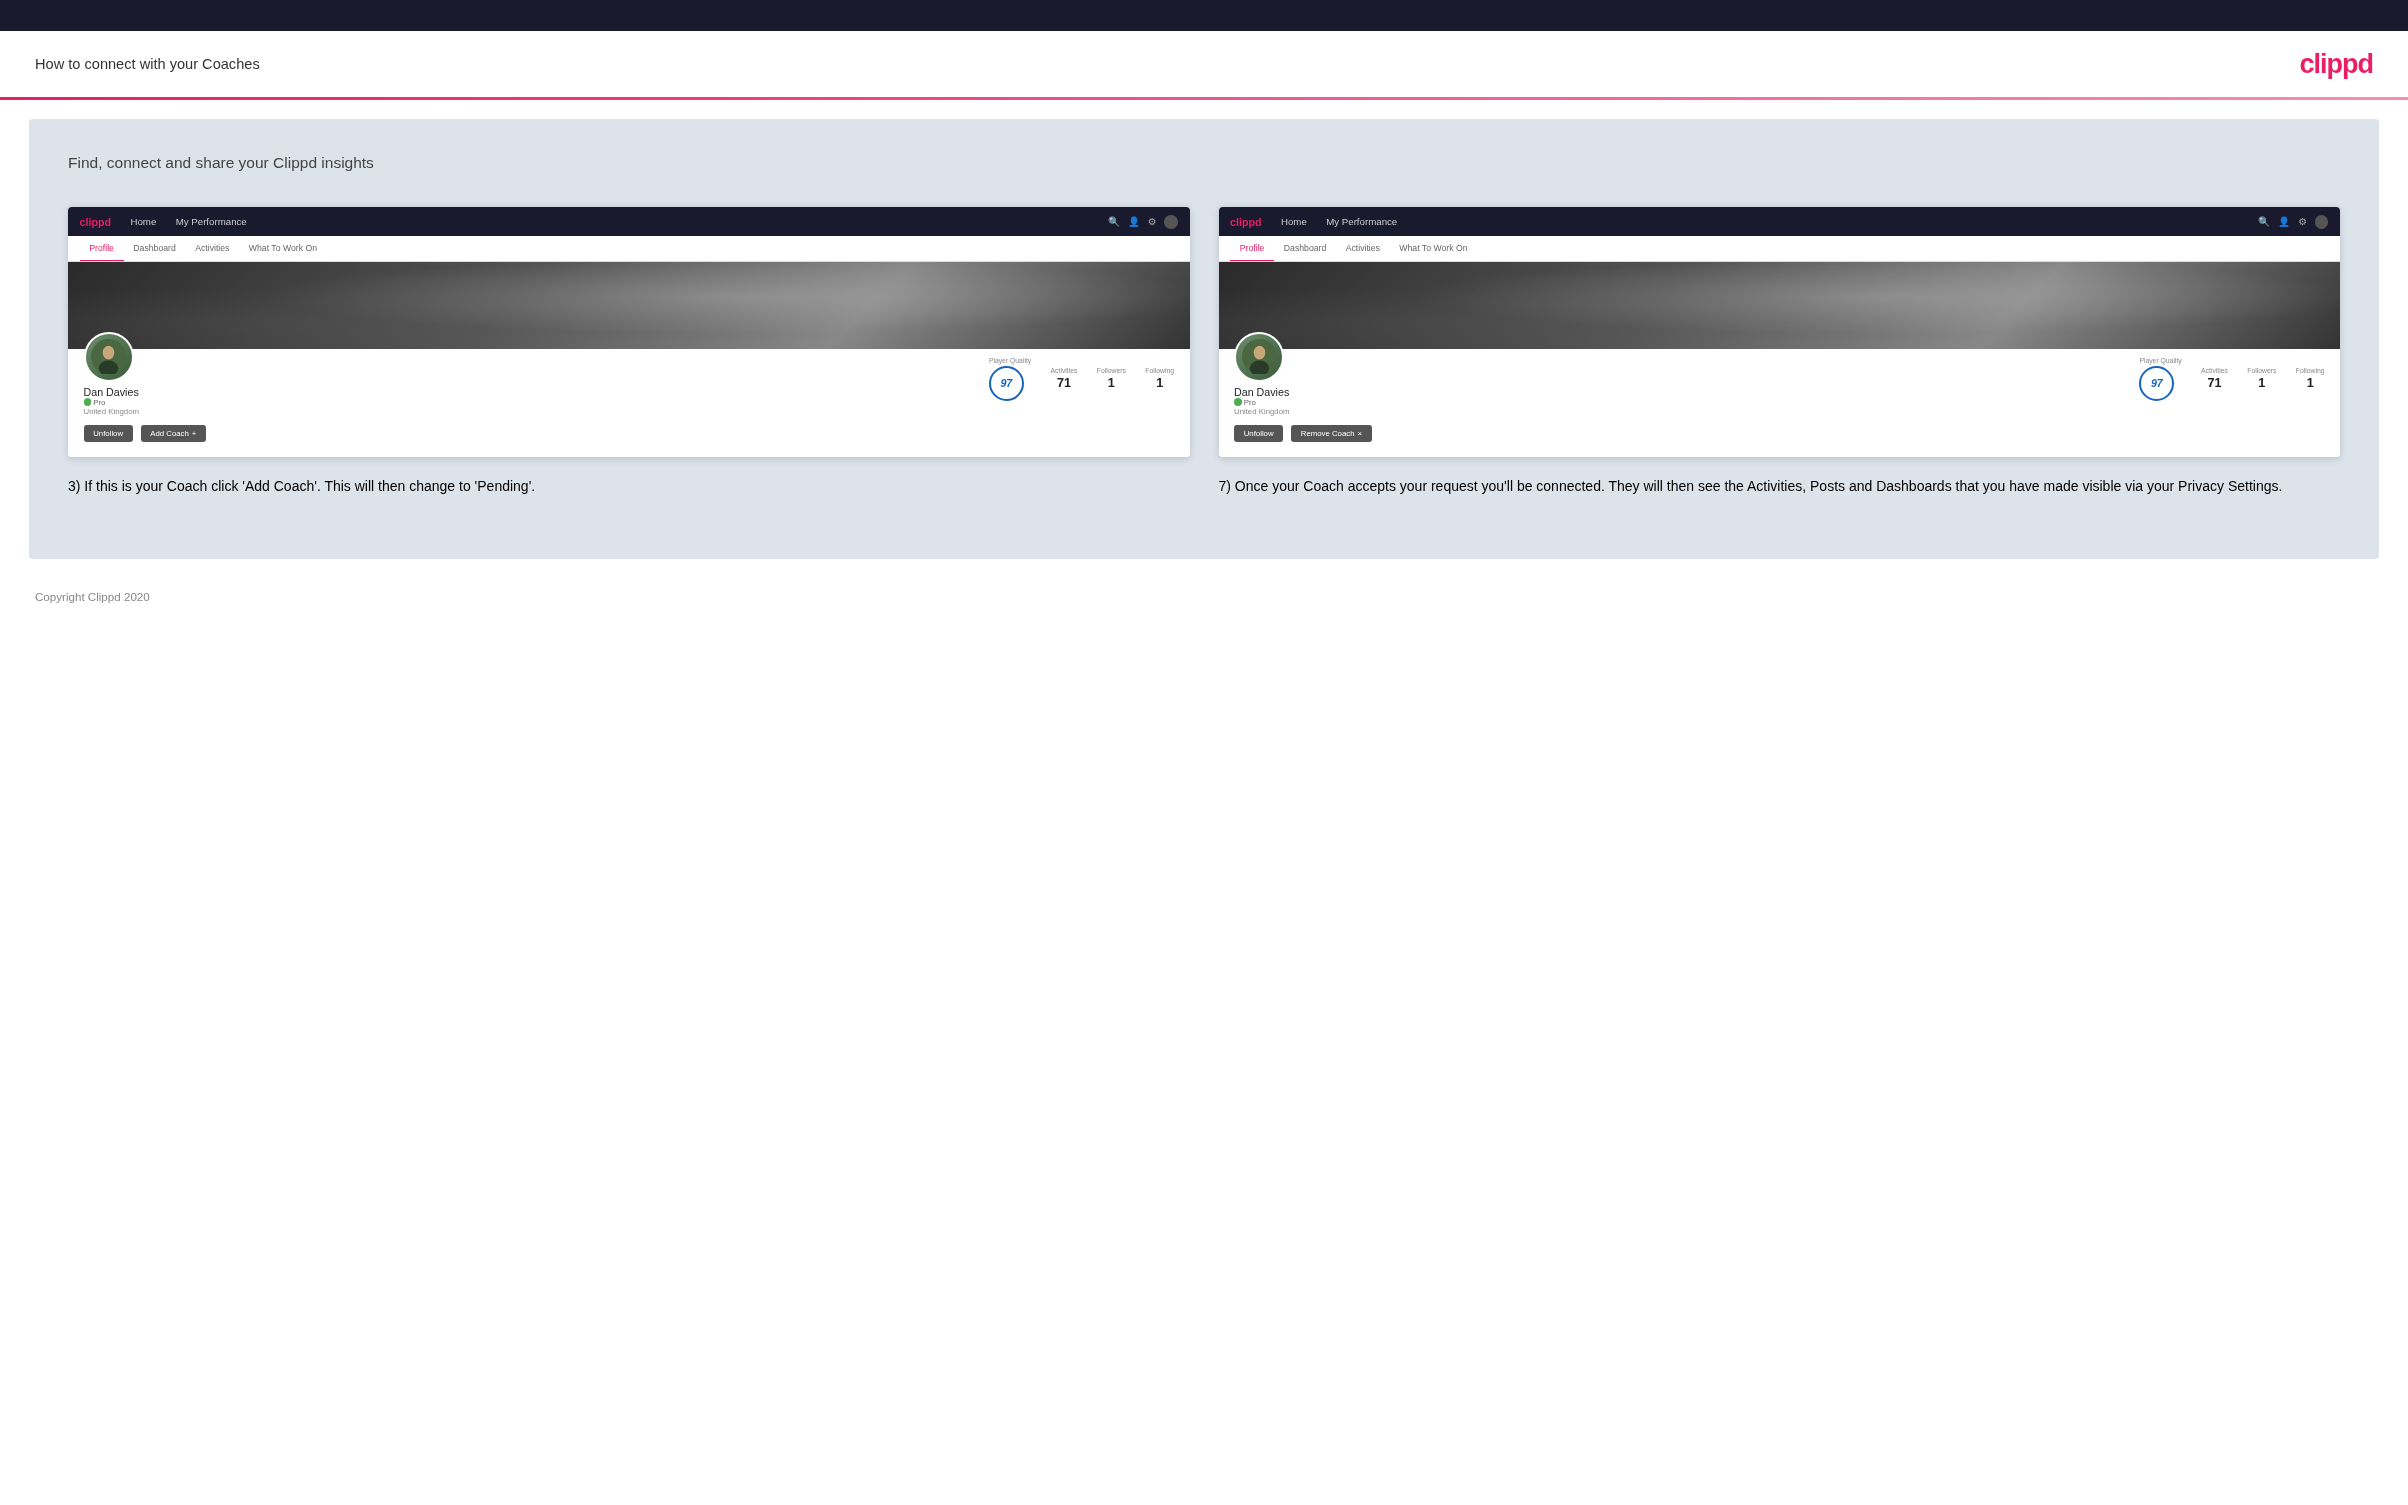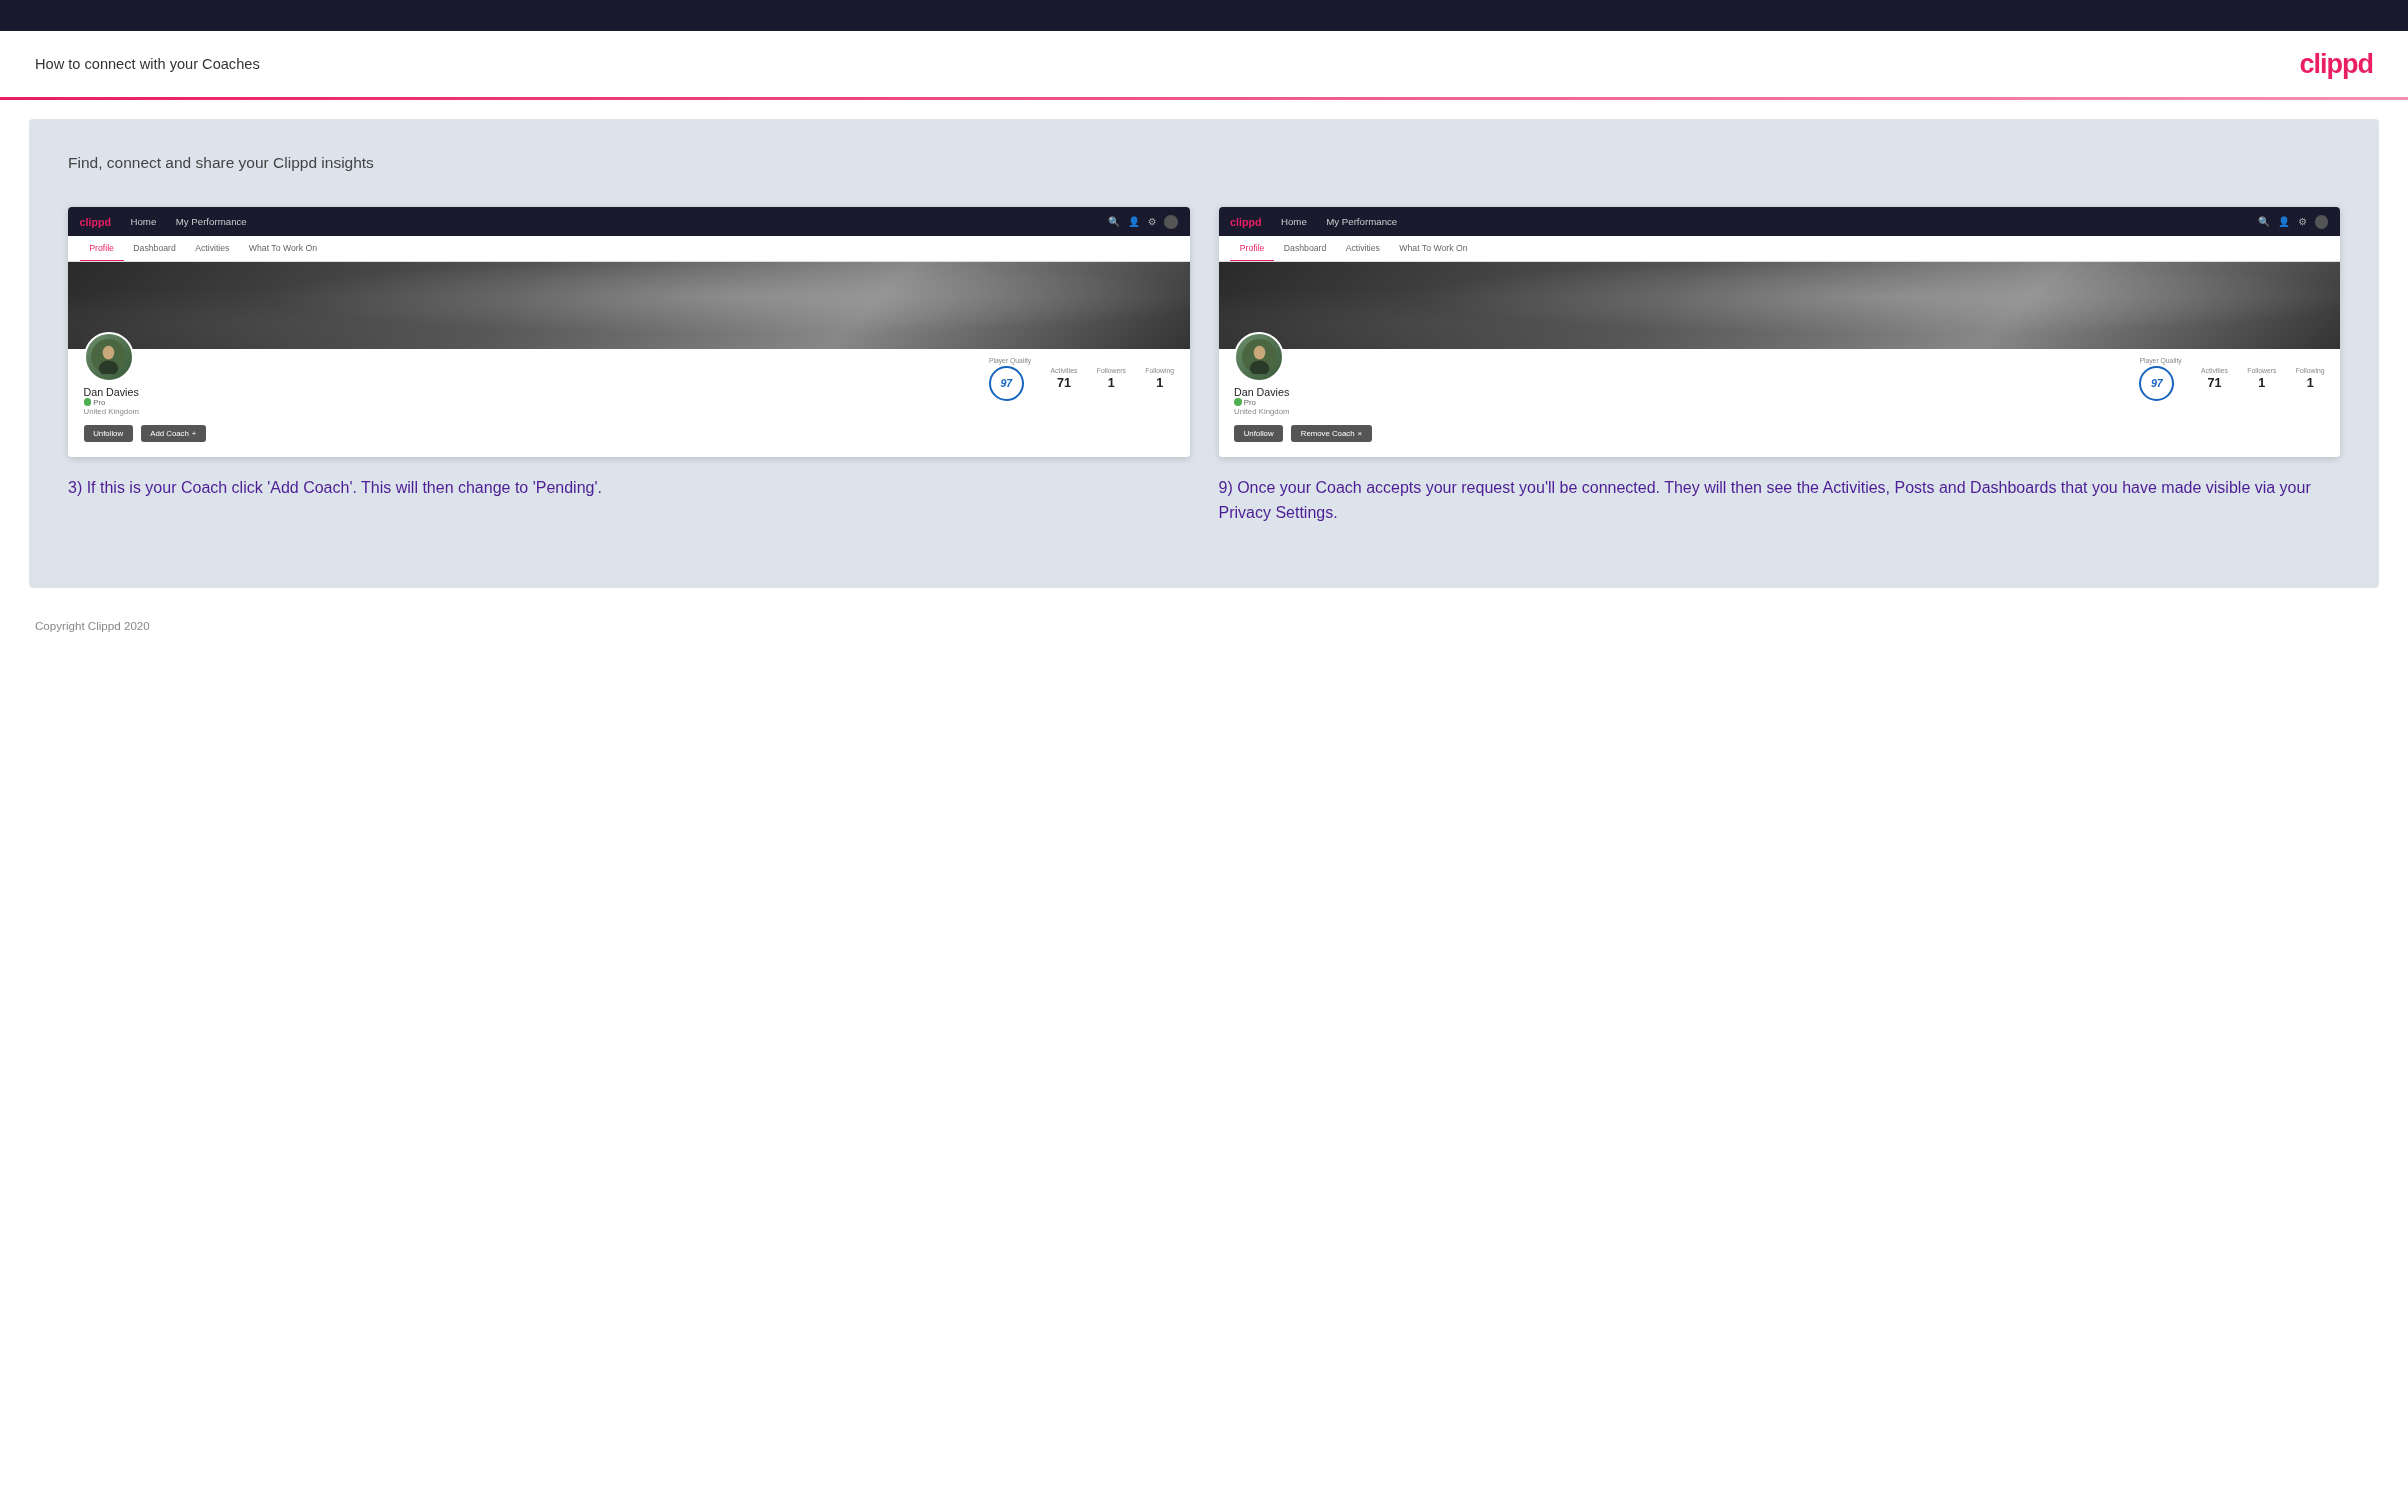--- a/index.html
+++ b/index.html
@@ -240,22 +240,22 @@
       border: none;
       padding: 3.9px 9.7px;
       font-size: 7.8px;
       border-radius: 2.9px;
       cursor: pointer;
       display: flex;
       align-items: center;
       gap: 2.9px;
     }
     .caption-text {
-      font-size: 16px;
-      color: #4c1d95;
+      font-size: 14px;
+      color: #000000;
       line-height: 1.6;
     }
     .footer {
       padding: 11.6px 35px;
       font-size: 11.6px;
       color: #888;
     }
   </style>
 </head>
 <body>
@@ -410,21 +410,21 @@
                 <div class="mock-stat-value">1</div>
               </div>
               <div class="mock-stat">
                 <div class="mock-stat-label">Following</div>
                 <div class="mock-stat-value">1</div>
               </div>
             </div>
           </div>
         </div>
       </div>
-      <div class="caption-text">9) Once your Coach accepts your request you'll be connected. They will then see the Activities, Posts and Dashboards that you have made visible via your Privacy Settings.</div>
+      <div class="caption-text">7) Once your Coach accepts your request you'll be connected. They will then see the Activities, Posts and Dashboards that you have made visible via your Privacy Settings.</div>
     </div>
 
   </div>
 </div>
 
 <div class="footer">
   <span>Copyright Clippd 2020</span>
 </div>
 
 

